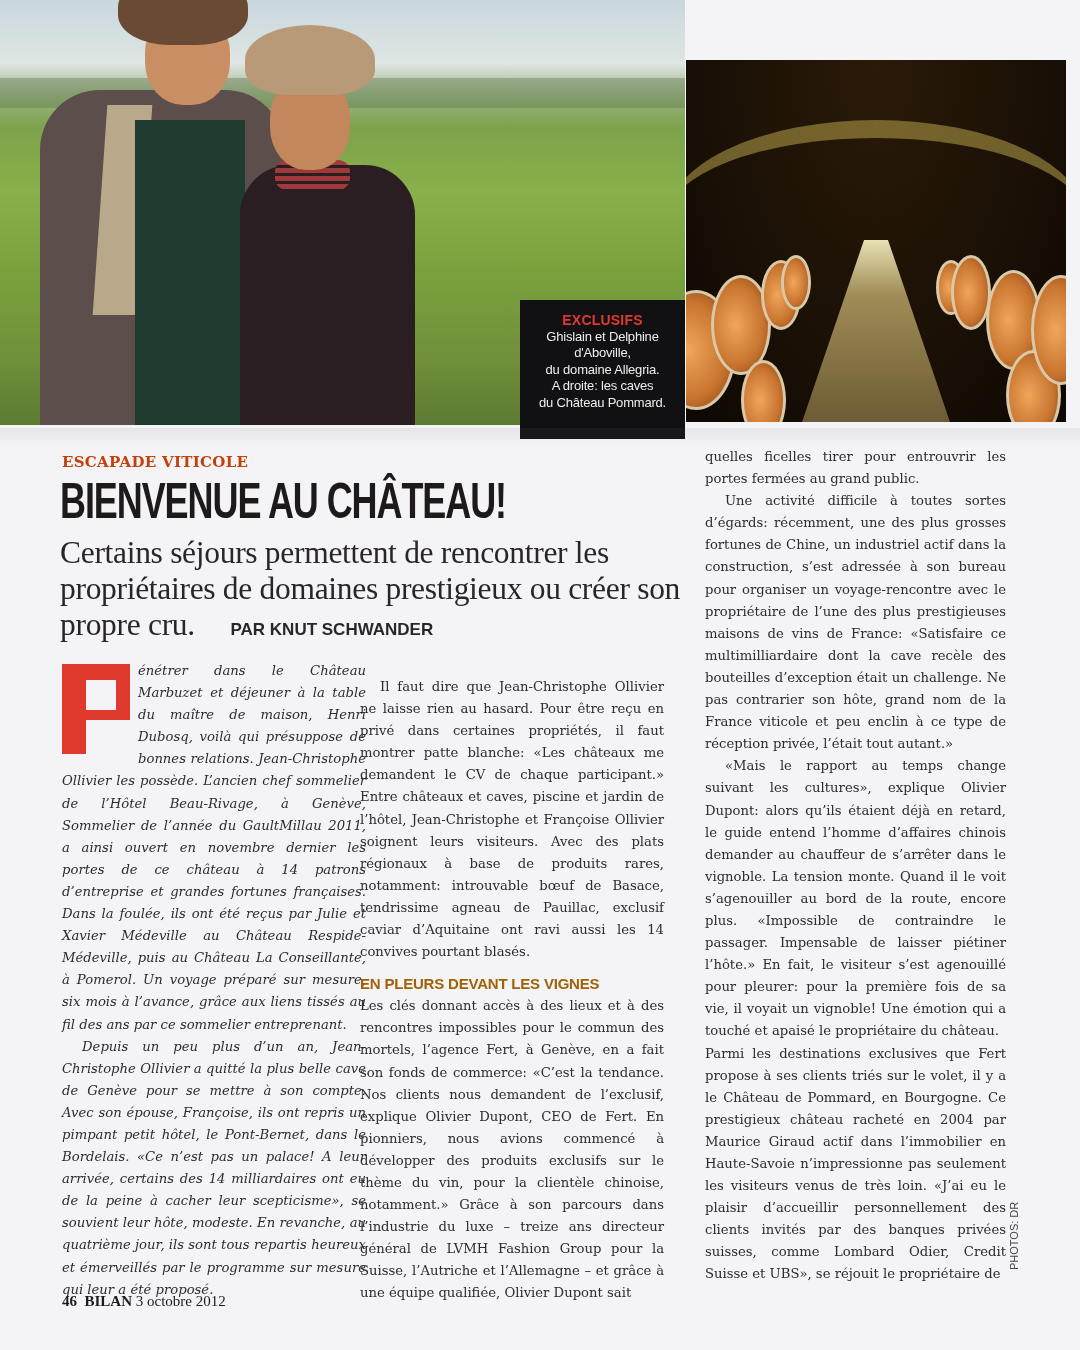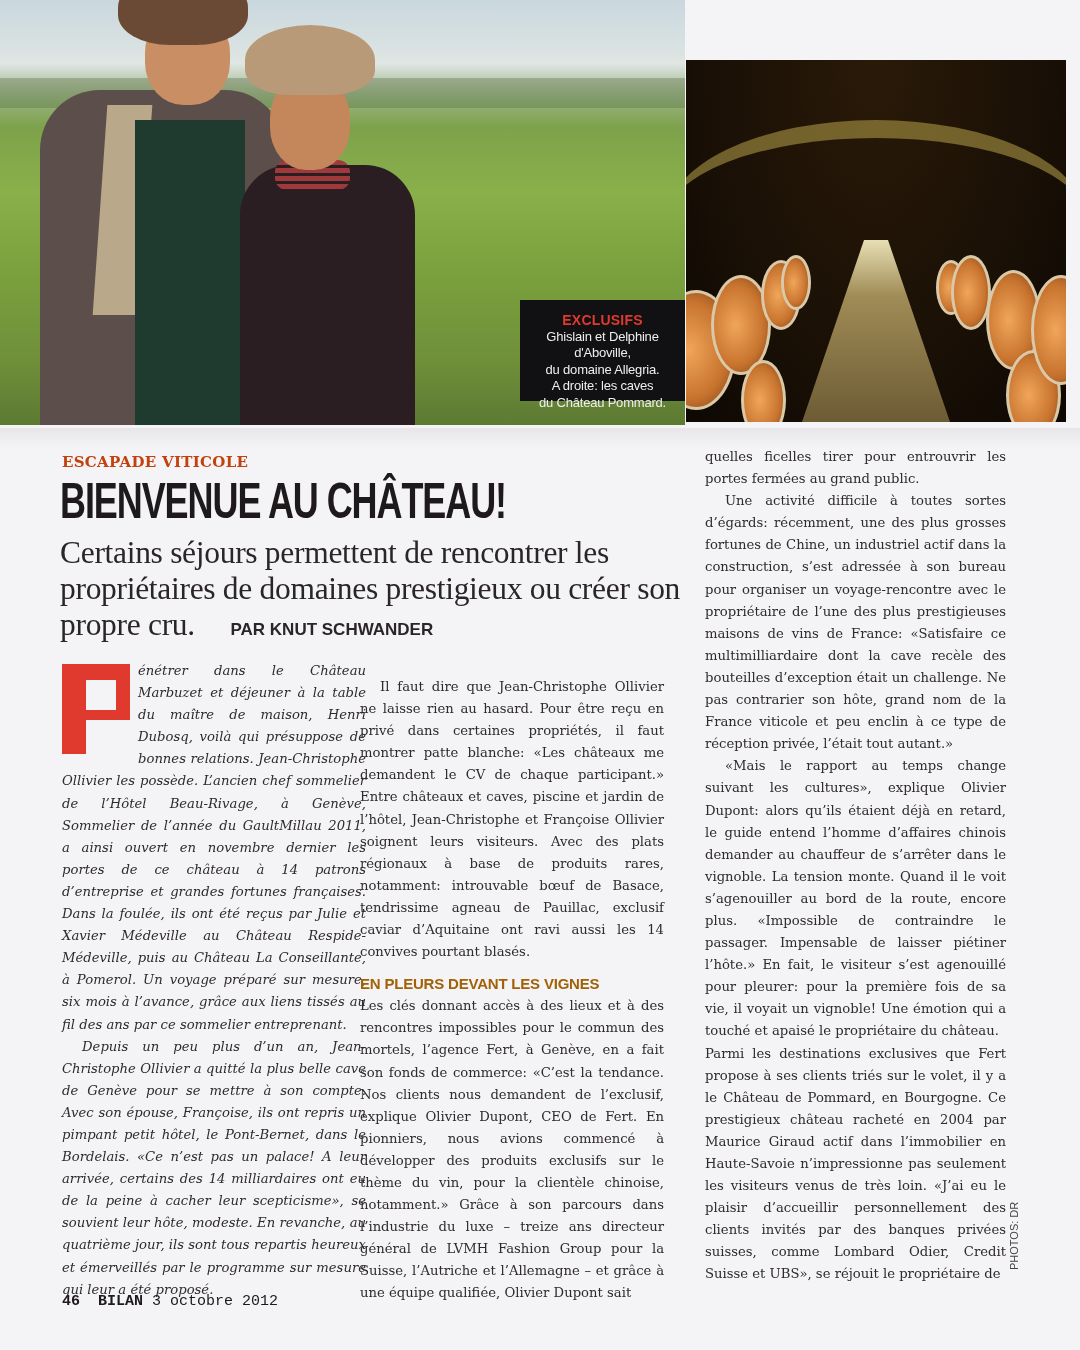--- a/index.html
+++ b/index.html
@@ -17,21 +17,21 @@
   .photo-couple .man-hat { position:absolute; left:118px; top:-30px; width:130px; height:75px; border-radius: 50% 50% 40% 40%; background:#6b4a35; }
   .photo-couple .man-face { position:absolute; left:145px; top:10px; width:85px; height:95px; border-radius:45%; background:#c98e64; }
   .photo-couple .man-body { position:absolute; left:40px; top:90px; width:245px; height:340px; border-radius: 60px 60px 0 0; background:#5c4e4a; }
   .photo-couple .man-sweater { position:absolute; left:135px; top:120px; width:110px; height:310px; background:#1f3a2e; }
   .photo-couple .man-lining { position:absolute; left:100px; top:105px; width:45px; height:210px; background:#b9a98a; transform: skewX(-4deg); }
   .photo-couple .woman-hat { position:absolute; left:245px; top:25px; width:130px; height:70px; border-radius: 50% 50% 35% 35%; background:#b89a78; }
   .photo-couple .woman-face { position:absolute; left:270px; top:75px; width:80px; height:95px; border-radius:45%; background:#c4875c; }
   .photo-couple .woman-body { position:absolute; left:240px; top:165px; width:175px; height:265px; border-radius:50px 50px 0 0; background:#2a1e22; }
   .photo-couple .woman-collar { position:absolute; left:275px; top:160px; width:75px; height:30px; border-radius:12px; background: repeating-linear-gradient(180deg,#a03a3a 0 5px,#2a1e22 5px 8px); }
 
-  .caption-box { position:absolute; left:520px; top:300px; width:165px; height:101px; background:#111012; color:#eee; text-align:center;
+  .caption-box { position:absolute; left:520px; top:300px; width:165px; height:139px; background:#111012; color:#eee; text-align:center;
     font-family: "Liberation Sans", sans-serif; font-size: 13px; line-height: 16.5px; padding-top: 12px; letter-spacing: -0.2px; }
   .caption-box .kicker { color:#e03a2e; font-weight:bold; font-size:14px; letter-spacing: 0.2px; }
 
   .photo-cellar {
     position:absolute; left:686px; top:60px; width:380px; height:362px; overflow:hidden;
     background: radial-gradient(ellipse at 50% 0%, #2a1a08 0%, #1a1006 60%, #0d0803 100%);
   }
   .photo-cellar .vault { position:absolute; left:-20px; top:60px; width:420px; height:200px; border-radius: 50% 50% 0 0;
     border-top: 18px solid #b7a24a; opacity:.55; }
   .photo-cellar .aisle { position:absolute; left:115px; top:180px; width:150px; height:185px;
@@ -53,21 +53,21 @@
   .col p.indent { text-indent: 20px; }
   .col1 { left:62px; top:660px; width:304px;font-style:italic; }
   .col2 { left:360px; top:676px; width:304px; }
   .col3 { left:705px; top:446px; width:301px; }
   .dropcap { float:left; width:68px; height:90px; margin: 4px 8px 0 0; background:#e03a2e; position:relative; }
   .dropcap .bowl { position:absolute; left:24px; top:16px; width:30px; height:30px; background:#f4f3f6; }
   .dropcap .tail { position:absolute; right:0; top:56px; width:44px; height:34px; background:#f4f3f6; }
   .subhead { font-family:"Liberation Sans", sans-serif; font-weight:bold; font-size:15px; line-height:22px; color:#a16207; margin-top:10px; text-align:left; letter-spacing:-0.2px; }
 
   
-  .folio { position:absolute; left:62px; top:1293px; font-family:Liberation Mono, monospace; font-size:15px; color:#1e1a1c; }
+  .folio { position:absolute; left:62px; top:1293px; font-family:Liberation Serif, serif; font-size:15px; color:#1e1a1c; }
   .folio b { font-weight:bold; }
   .credit { position:absolute; left:1008px; top:1270px; transform: rotate(-90deg); transform-origin: left top; font-family:"Liberation Sans", sans-serif; font-size:11px; color:#444; white-space:nowrap; }
   .bleed { position:absolute; left:0; top:428px; width:1080px; height:20px; background: linear-gradient(180deg, rgba(120,110,115,.10), rgba(0,0,0,0)); }
 </style>
 </head>
 <body>
 
 <div class="photo-couple">
   <div class="hills"></div>
   <div class="man-body"></div>

